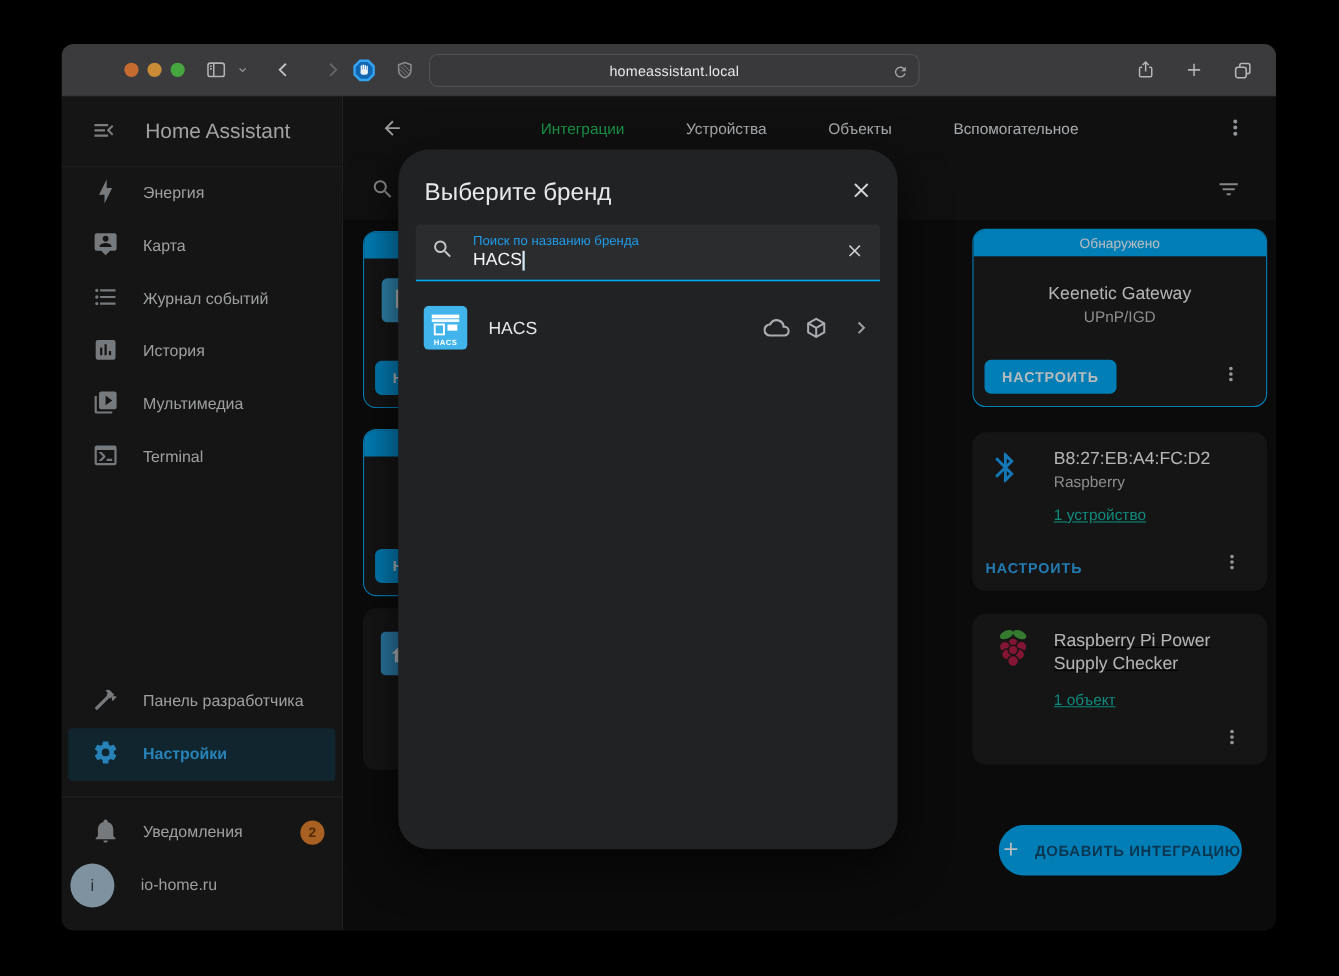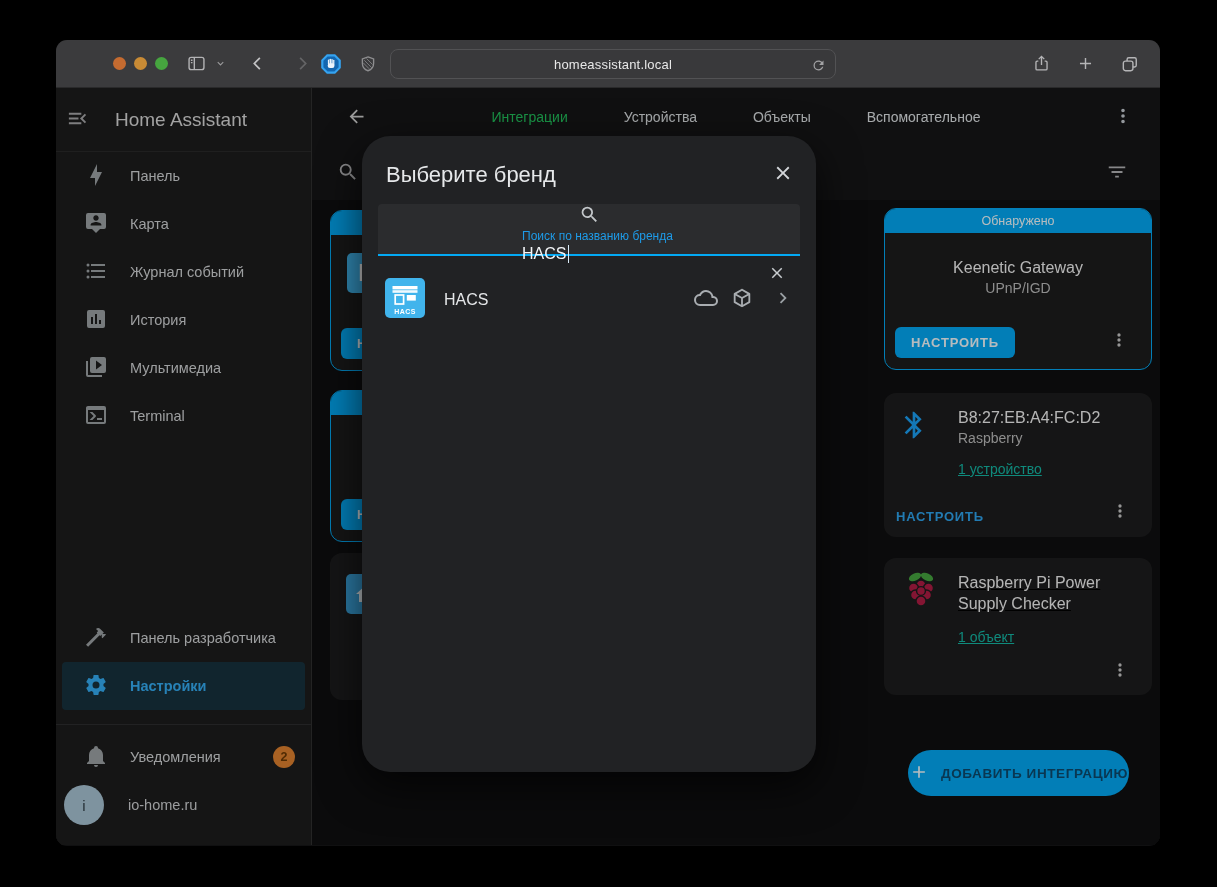--- a/index.html
+++ b/index.html
@@ -28,21 +28,21 @@
   .right-group { position:absolute; right:18px; display:flex; align-items:center; gap:21px; }
 
   
   .app { position:relative; height:757px; display:flex; background:#101011; }
   .scrim { position:absolute; inset:0; background:rgba(0,0,0,.25); z-index:40; }
 
   
   .sidebar { width:256px; background:#1c1c1c; border-right:1px solid #303031;
     display:flex; flex-direction:column; }
   .sb-header { height:64px; flex:none; display:flex; align-items:center; gap:24px;
-    padding-left:8px; border-bottom:1px solid #2a2a2a; }
+    padding-left:25px; border-bottom:1px solid #2a2a2a; }
   .sb-title { font-size:19px; color:#d8d8d8; }
   .sb-item { height:48px; flex:none; display:flex; align-items:center; gap:22px;
     padding-left:28px; color:#d2d4d6; font-size:14.5px; cursor:default; }
   .sb-item svg { flex:none; }
   .sb-spacer { flex:1; }
   .sb-item.active { margin:0 6px; padding-left:22px; border-radius:4px;
     background:rgba(3,169,244,.16); color:#35aef5; font-weight:bold; }
   .sb-divider { border-top:1px solid #2e2e2f; margin:14px 0 8px 0; }
   .badge { margin-left:auto; margin-right:16px; width:22px; height:22px; border-radius:50%;
     background:#e0822f; color:#6b3a05; font-size:12.5px; font-weight:bold;
@@ -84,21 +84,21 @@
     justify-content:center; gap:12px; color:#0c4a6e; font-size:13.5px; font-weight:bold;
     letter-spacing:.6px; font-family:inherit; }
 
   
   .modal { position:absolute; left:306px; top:96px; width:454px; height:636px; z-index:60;
     background:#212224; border-radius:28px; box-shadow:0 14px 44px rgba(0,0,0,.7); }
   .modal-title { padding:26px 24px 0 24px; font-size:22px; color:#e6e8ea; }
   .modal-close { position:absolute; top:26px; right:22px; background:none; border:none; }
   .search-field { margin:16px 16px 0 16px; height:52px; background:#2b2c2e;
     border-radius:4px 4px 0 0; border-bottom:2px solid #03a9f4;
-    display:flex; align-items:center; padding:0 14px; cursor:text;flex-direction:column; }
+    display:flex; align-items:center; padding:0 14px; cursor:text; }
   .sf-texts { margin-left:17px; display:flex; flex-direction:column; gap:1px; }
   .sf-label { font-size:12px; color:#1e9be8; line-height:14px; }
   .sf-value-row { display:flex; align-items:center; }
   .sf-value { font-size:16px; color:#f4f6f8; line-height:20px; }
   .caret { width:1.5px; height:18px; background:#d9ecf9; margin-left:1px; }
   .sf-clear { margin-left:auto; background:none; border:none; }
   .result-row { margin-top:16px; height:56px; padding:0 22px 0 23px;
     display:flex; align-items:center; cursor:default; }
   .result-name { margin-left:19px; font-size:16px; color:#e4e6e8; }
   .result-icons { margin-left:auto; display:flex; align-items:center; gap:13px; }
@@ -220,21 +220,21 @@
           </button>
           <span class="sb-title">Home Assistant</span>
         </div>
 
         <div class="sb-item">
           <span>
             <svg width="24" height="24" viewBox="0 0 24 24" fill="#9ea3a6">
                 <path d="M11 15H6L13 1V9H18L11 23V15Z"></path>
               </svg>
           </span>
-          <span>Панель</span>
+          <span>Энергия</span>
         </div>
         <div class="sb-item">
           <span>
             <svg width="24" height="24" viewBox="0 0 24 24" fill="#9ea3a6">
                 <path d="M20,2H4A2,2 0 0,0 2,4V16A2,2 0 0,0 4,18H8L12,22L16,18H20A2,2 0 0,0 22,16V4A2,2 0 0,0 20,2M12,4.3C13.5,4.3 14.7,5.5 14.7,7C14.7,8.5 13.5,9.7 12,9.7C10.5,9.7 9.3,8.5 9.3,7C9.3,5.5 10.5,4.3 12,4.3M17.4,14.6H6.6V13.8C6.6,12 10.2,11 12,11C13.8,11 17.4,12 17.4,13.8V14.6Z"></path>
               </svg>
           </span>
           <span>Карта</span>
         </div>
         <div class="sb-item">

